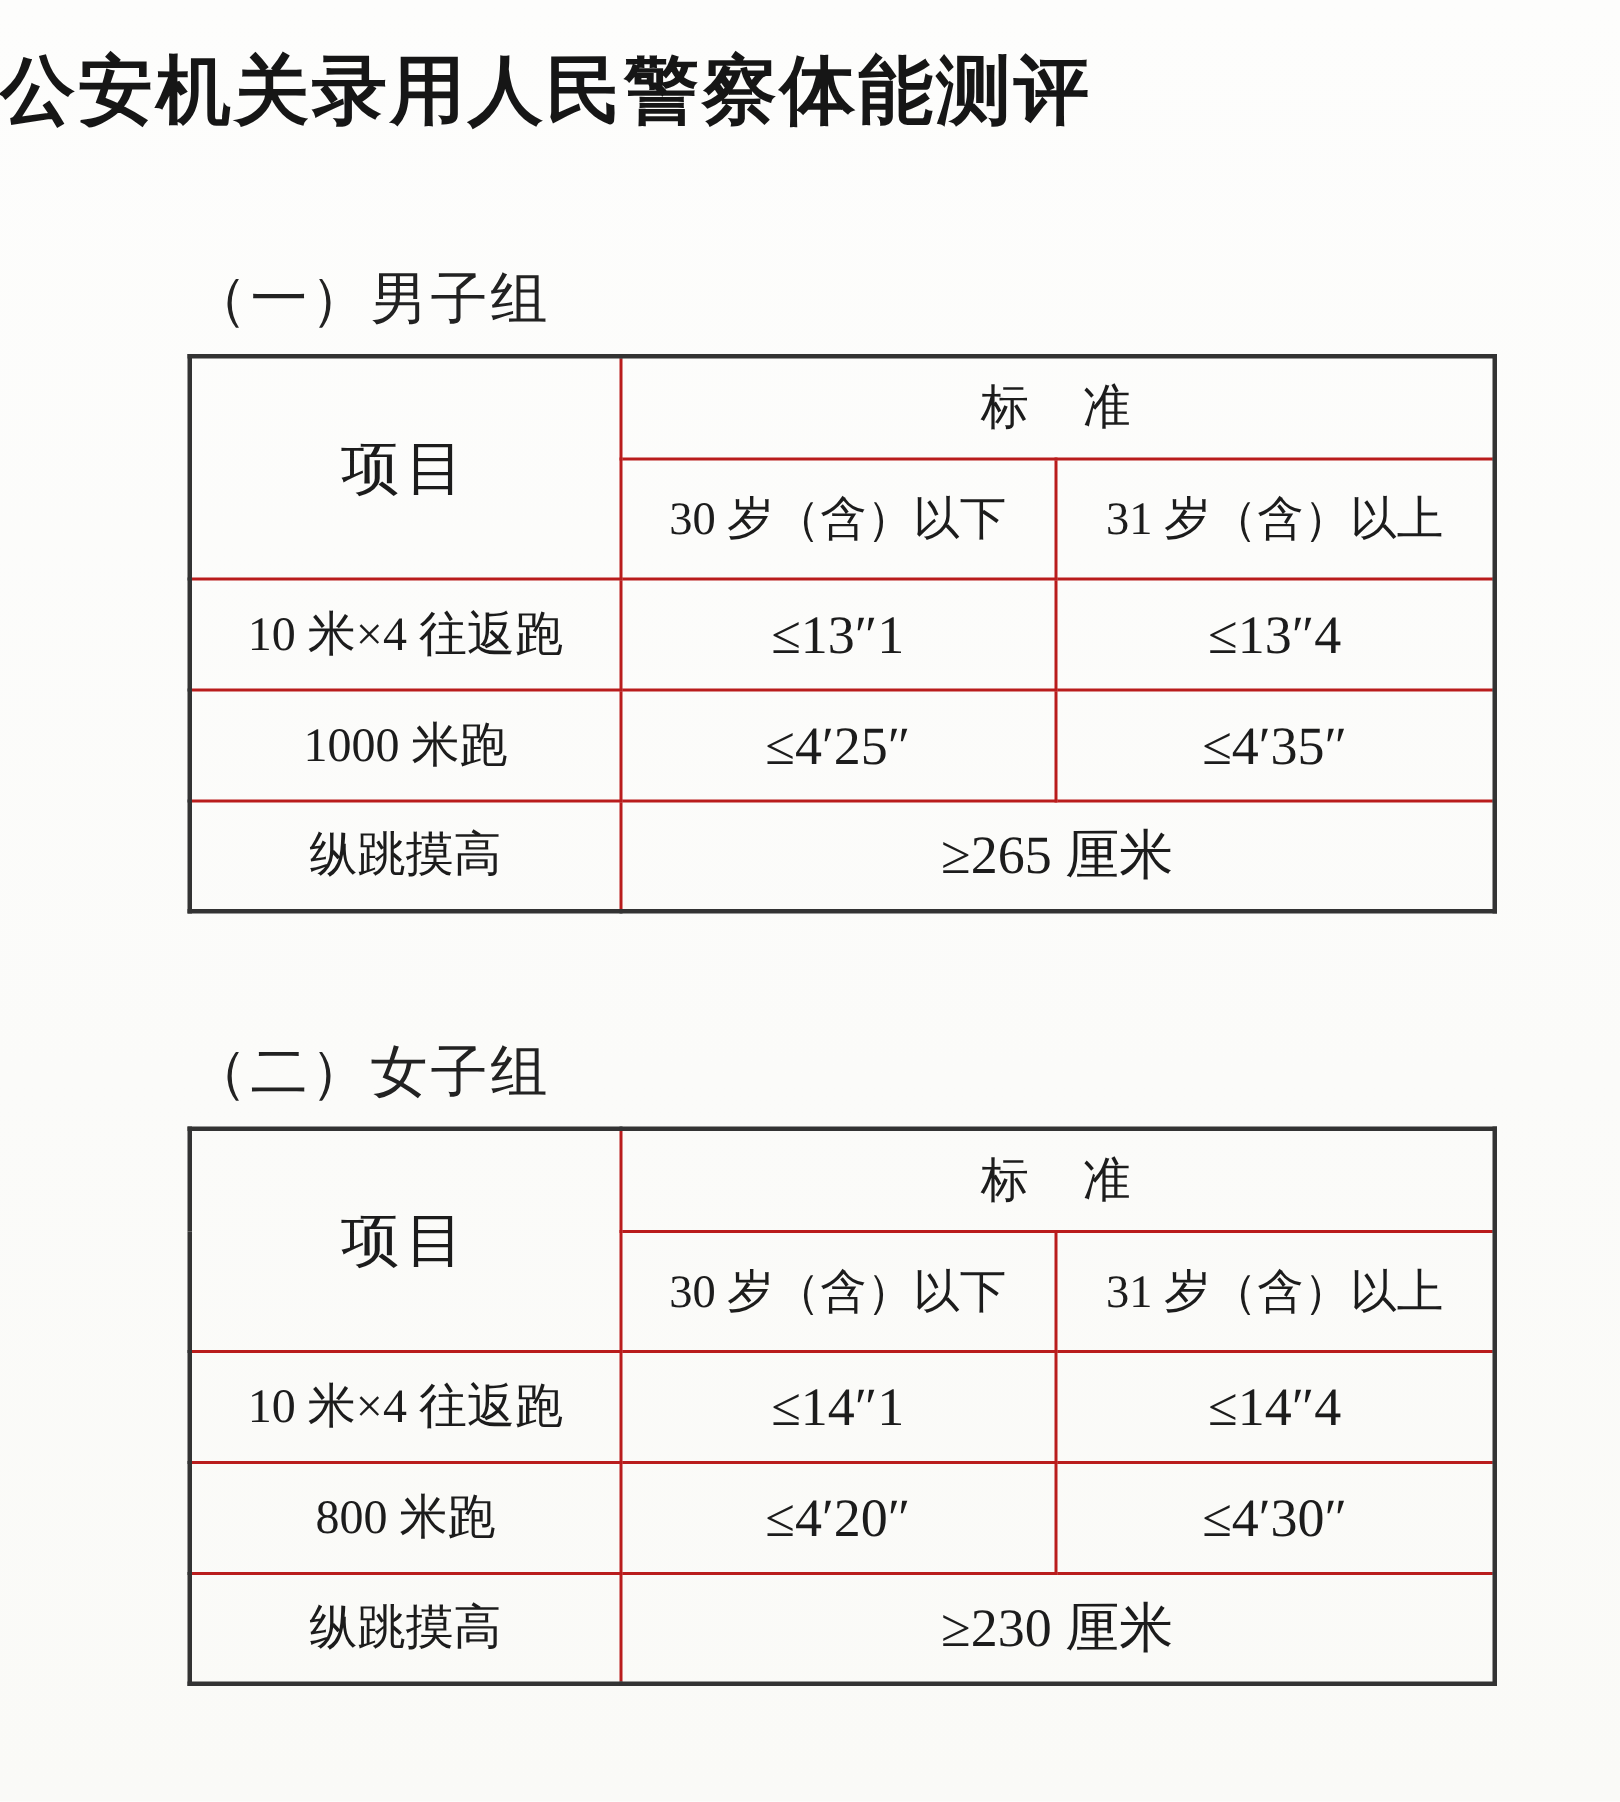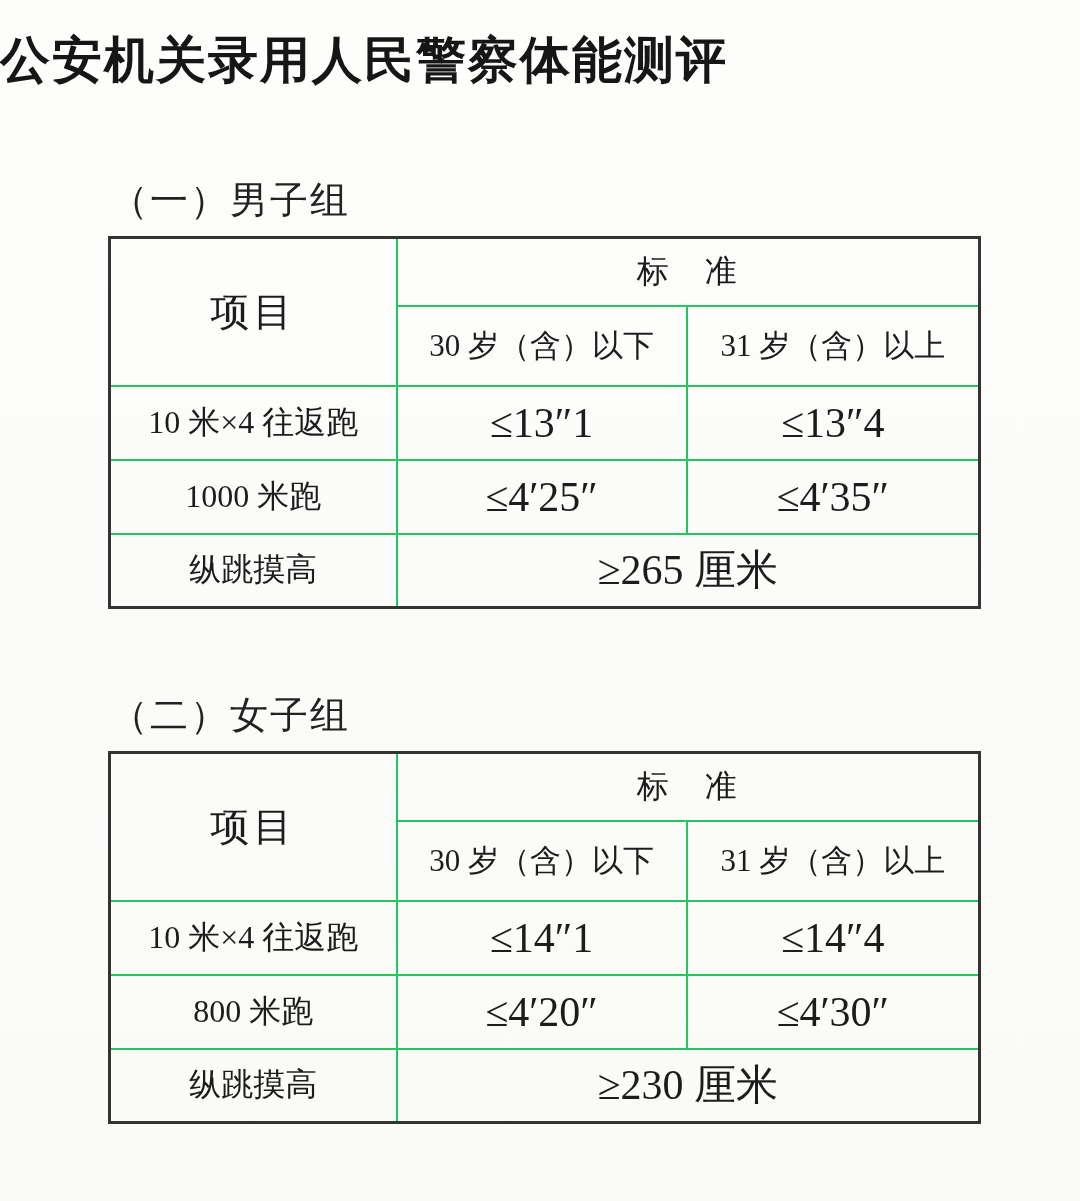--- a/index.html
+++ b/index.html
@@ -18,20 +18,21 @@
     margin: 26px 0 0 0;
     text-align: left;
     font-weight: bold;
     font-size: 50px;
     line-height: 68px;
     letter-spacing: 2px;
     color: #161616;
   }
   .group {
     margin: 0;
+    padding-left: 17px;
   }
   .group-heading {
     margin: 86px 0 0 110px;
     font-family: "Liberation Sans", "DejaVu Sans", sans-serif;
     font-weight: 500;
     font-size: 38px;
     line-height: 40px;
     color: #222;
     letter-spacing: 2px;
   }
@@ -39,21 +40,21 @@
     border-collapse: collapse;
     table-layout: fixed;
     width: 870px;
     margin: 16px 0 0 108px;
     background: transparent;
   }
   table.std-table col.c1 { width: 287px; }
   table.std-table col.c2 { width: 290px; }
   table.std-table col.c3 { width: 293px; }
   table.std-table td {
-    border: 2px solid #22c55e;
+    border: 2px solid #b91c1c;
     text-align: center;
     vertical-align: middle;
     padding: 0;
     color: #1c1c1c;
   }
   table.std-table { border: 3px solid #333; }
   tr.r-std   { height: 68px; }
   tr.r-age   { height: 80px; }
   tr.r-data  { height: 74px; }
   td.item-head {
@@ -64,21 +65,21 @@
     font-size: 32px;
     letter-spacing: 2px;
   }
   td.age-head {
     font-size: 31px;
   }
   td.item {
     font-size: 32px;
   }
   td.val {
-    font-size: 42px;
+    font-size: 36px;
   }
 </style>
 </head>
 <body>
 
 <div class="doc-title">
   <div>公安机关录用人民警察体能测评</div>
 </div>
 
 <section class="group">

